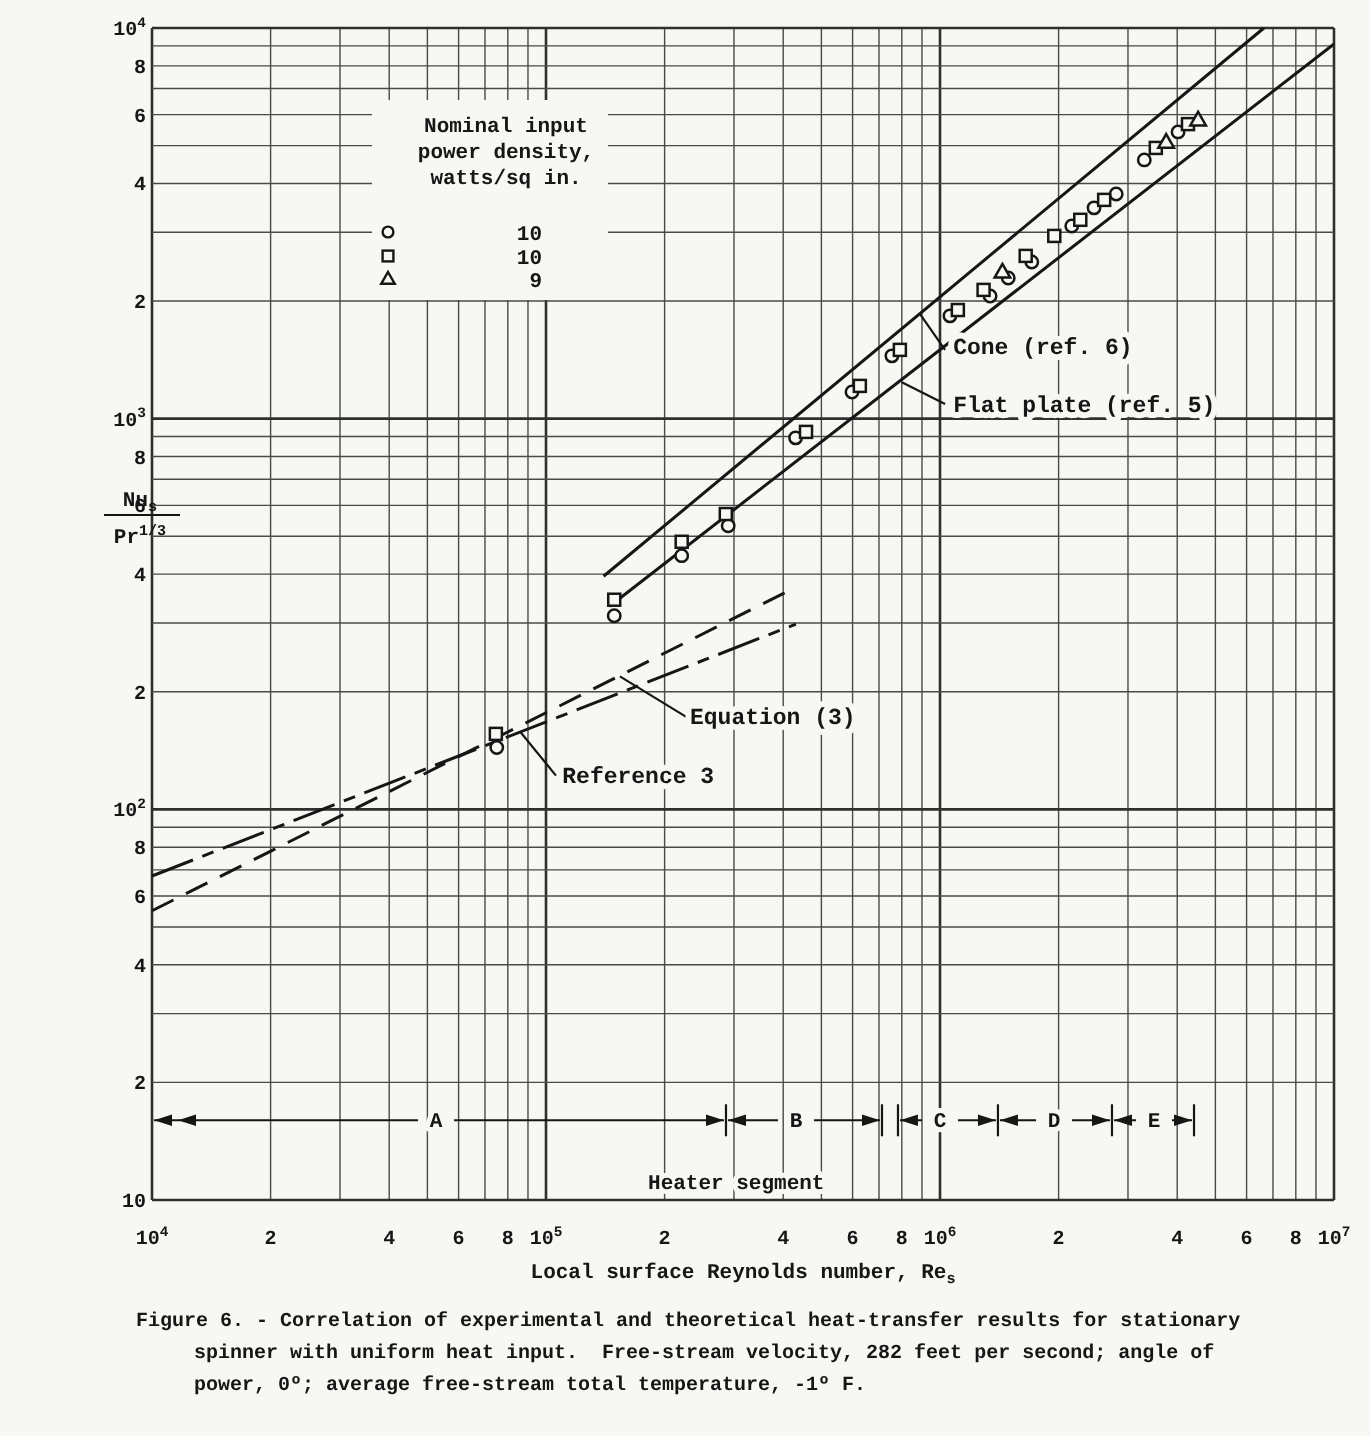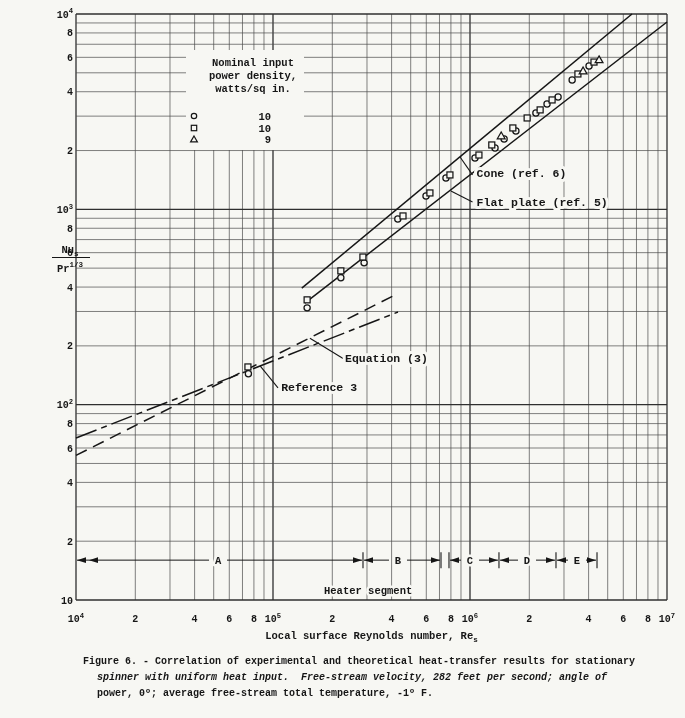--- a/index.html
+++ b/index.html
@@ -9,22 +9,22 @@
     font-family:"Liberation Mono","DejaVu Sans Mono",monospace;
   }
   svg text{
     font-family:"Liberation Mono","DejaVu Sans Mono",monospace;
     font-weight:bold;
   }
   .caption-line{
     position:absolute;color:#161616;font-size:10px;line-height:13px;
     font-weight:bold;white-space:pre;
   }
-  .cap-1{left:83px;top:655px;}
-  .cap-2{left:97px;top:671px;font-style:italic;}
+  .cap-1{left:68px;top:655px;}
+  .cap-2{left:97px;top:671px;}
   .cap-3{left:97px;top:687px;}
 </style>
 </head>
 <body>
 
 <div class="page">
   <svg id="chart" width="685" height="718" viewBox="0 0 685 718">
       <rect x="0" y="0" width="685" height="718" fill="#f7f7f3"></rect>
       <g>
         <line x1="76" y1="14" x2="76" y2="600" stroke="#2f2f2f" stroke-width="1.3"></line>

